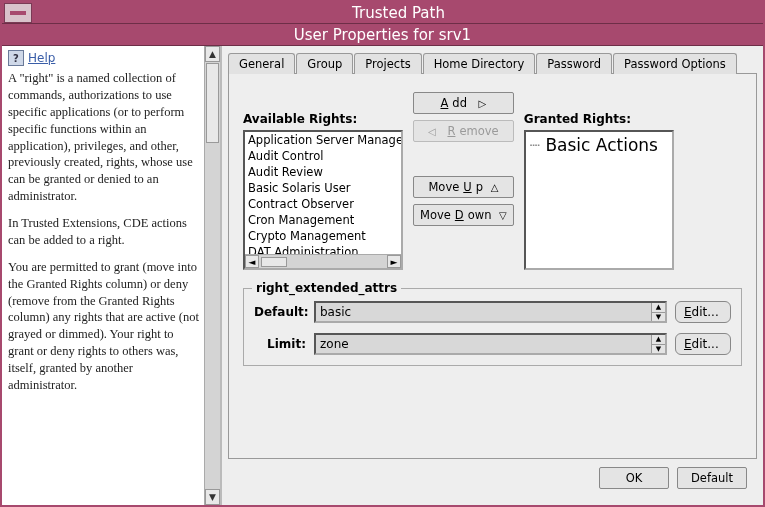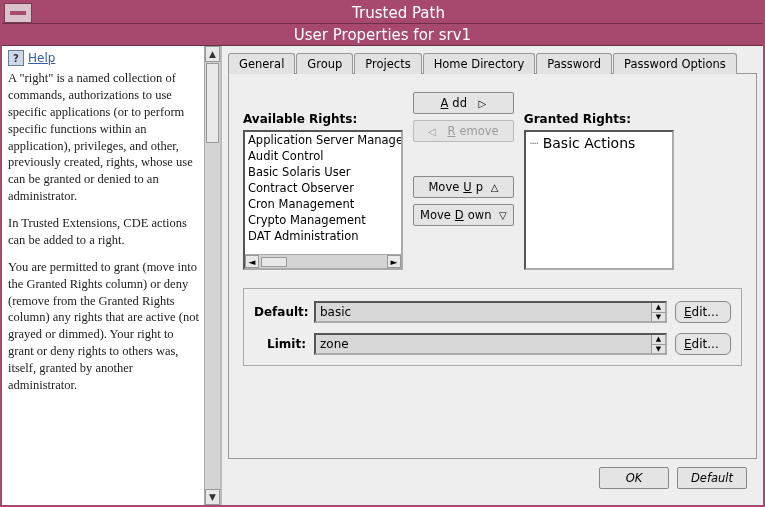--- a/index.html
+++ b/index.html
@@ -219,21 +219,21 @@
   .btn u { text-decoration: underline; }
   .btn.disabled { color: #9a9a9a; border-color:#bbb; cursor: default;}
   .btn .glyph { font-size: 10px; }
   .btn-spacer { height: 22px; }
   .granted-box {
     width: 150px;
     height: 140px;
     border: 2px inset #aaa;
     background: #fff;
     padding: 3px 4px;
-    font-size: 14px;
+    font-size: 17px;
   }
   .tree-item::before { content: "┈ "; color:#888; }
   .fieldset {
     margin-top: 18px;
     border: 1px solid #aaa;
     padding: 12px 10px 10px 10px;
     position: relative;
   }
   .fieldset .legend {
     position: absolute;
@@ -287,21 +287,20 @@
     border-radius: 6px;
     padding: 3px 8px;
     font-size: 12px;
     cursor: pointer;
   }
   .footer {
     display: flex;
     justify-content: flex-end;
     gap: 8px;
     padding: 8px 10px 10px 0;
-    font-style: italic;
   }
   .footer .btn { min-width: 70px; }
 </style>
 </head>
 <body>
 
 <div class="window">
   <div class="titlebar-top">
     <div class="sysmenu">
         <div class="bar"></div>
@@ -347,20 +346,21 @@
 
       <div class="tab-body">
         <div class="rights-section">
 
           <div class="col">
             <div class="col-label">Available Rights:</div>
             <div class="listbox-wrap">
               <div class="listbox">
                 <div class="item">Application Server Managem</div>
                 <div class="item">Audit Control</div>
+                <div class="item">Audit Review</div>
                 <div class="item">Basic Solaris User</div>
                 <div class="item">Contract Observer</div>
                 <div class="item">Cron Management</div>
                 <div class="item">Crypto Management</div>
                 <div class="item">DAT Administration</div>
               </div>
               <div class="list-hscroll">
                 <div class="ar">◄</div>
                 <div class="tr">
                     <div class="th"></div>
@@ -380,20 +380,21 @@
 
           <div class="col">
             <div class="col-label">Granted Rights:</div>
             <div class="granted-box">
               <div class="tree-item">Basic Actions</div>
             </div>
           </div>
         </div>
 
         <div class="fieldset">
+          <div class="legend">right_extended_attrs</div>
           <div class="attr-row">
             <div class="attr-label">Default:</div>
             <div class="spinner">
               <div class="val">basic</div>
               <div class="arrows">
                   <div>▲</div>
                   <div>▼</div>
                 </div>
             </div>
             <div class="edit-btn"><u>E</u>dit...</div>

